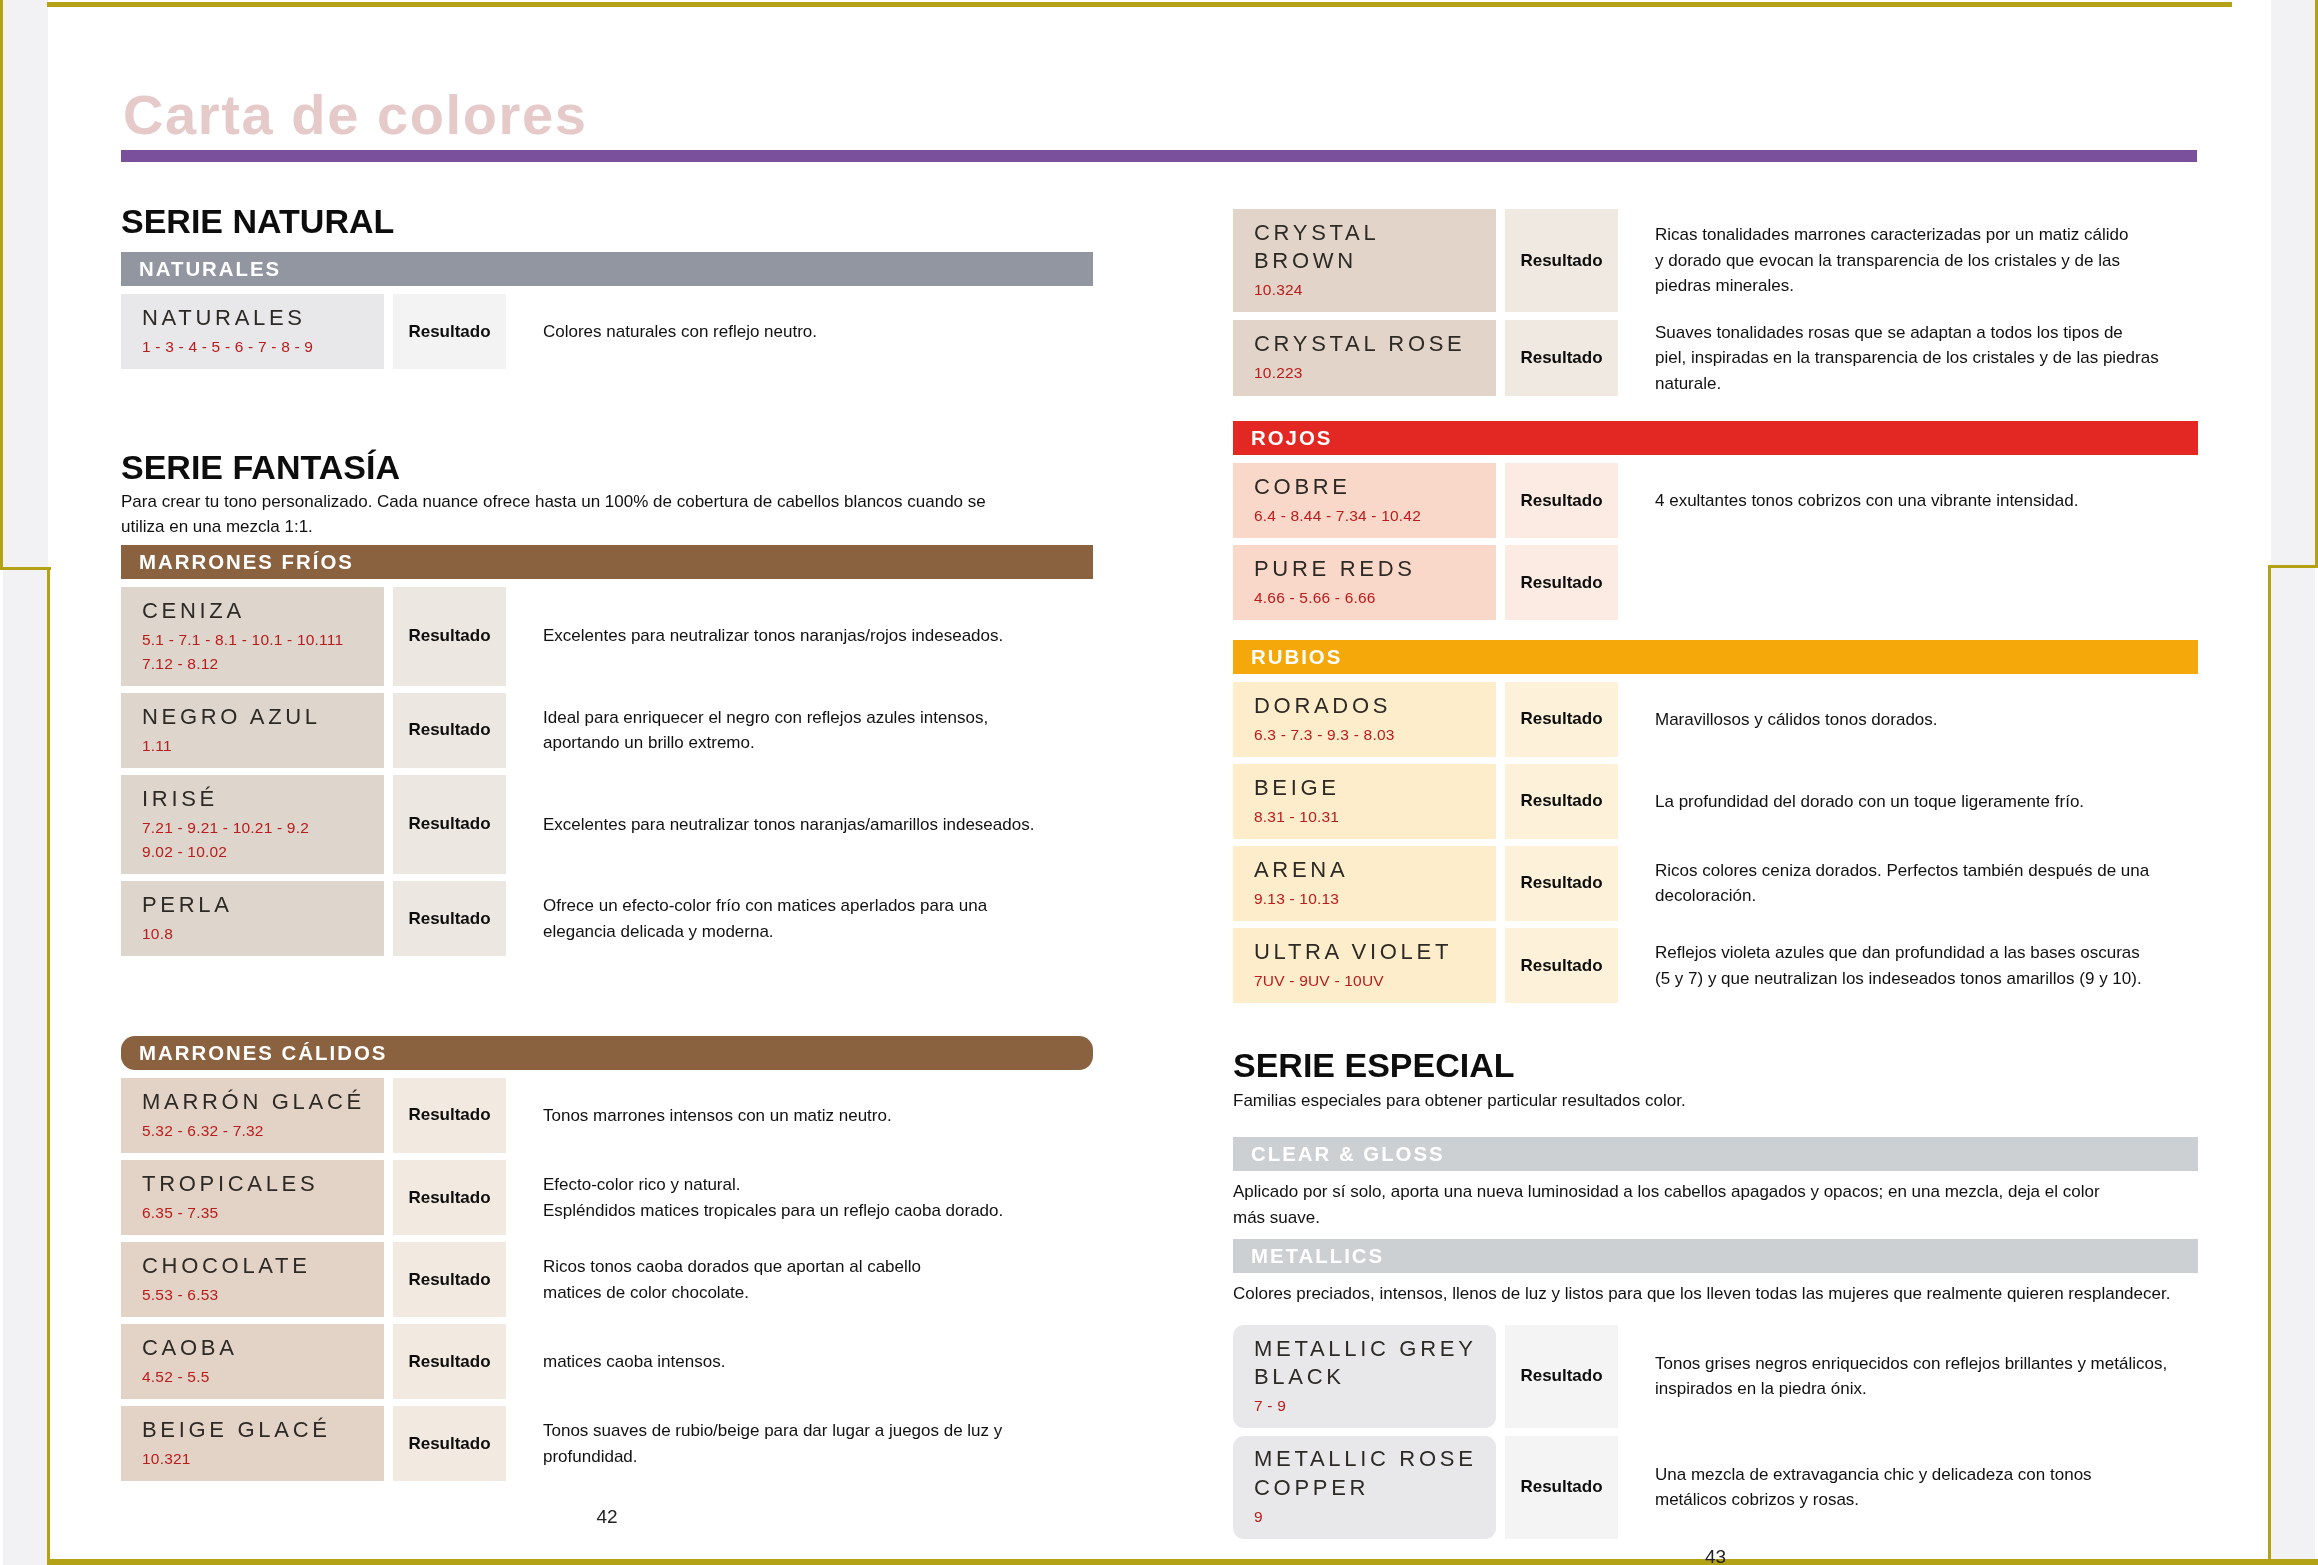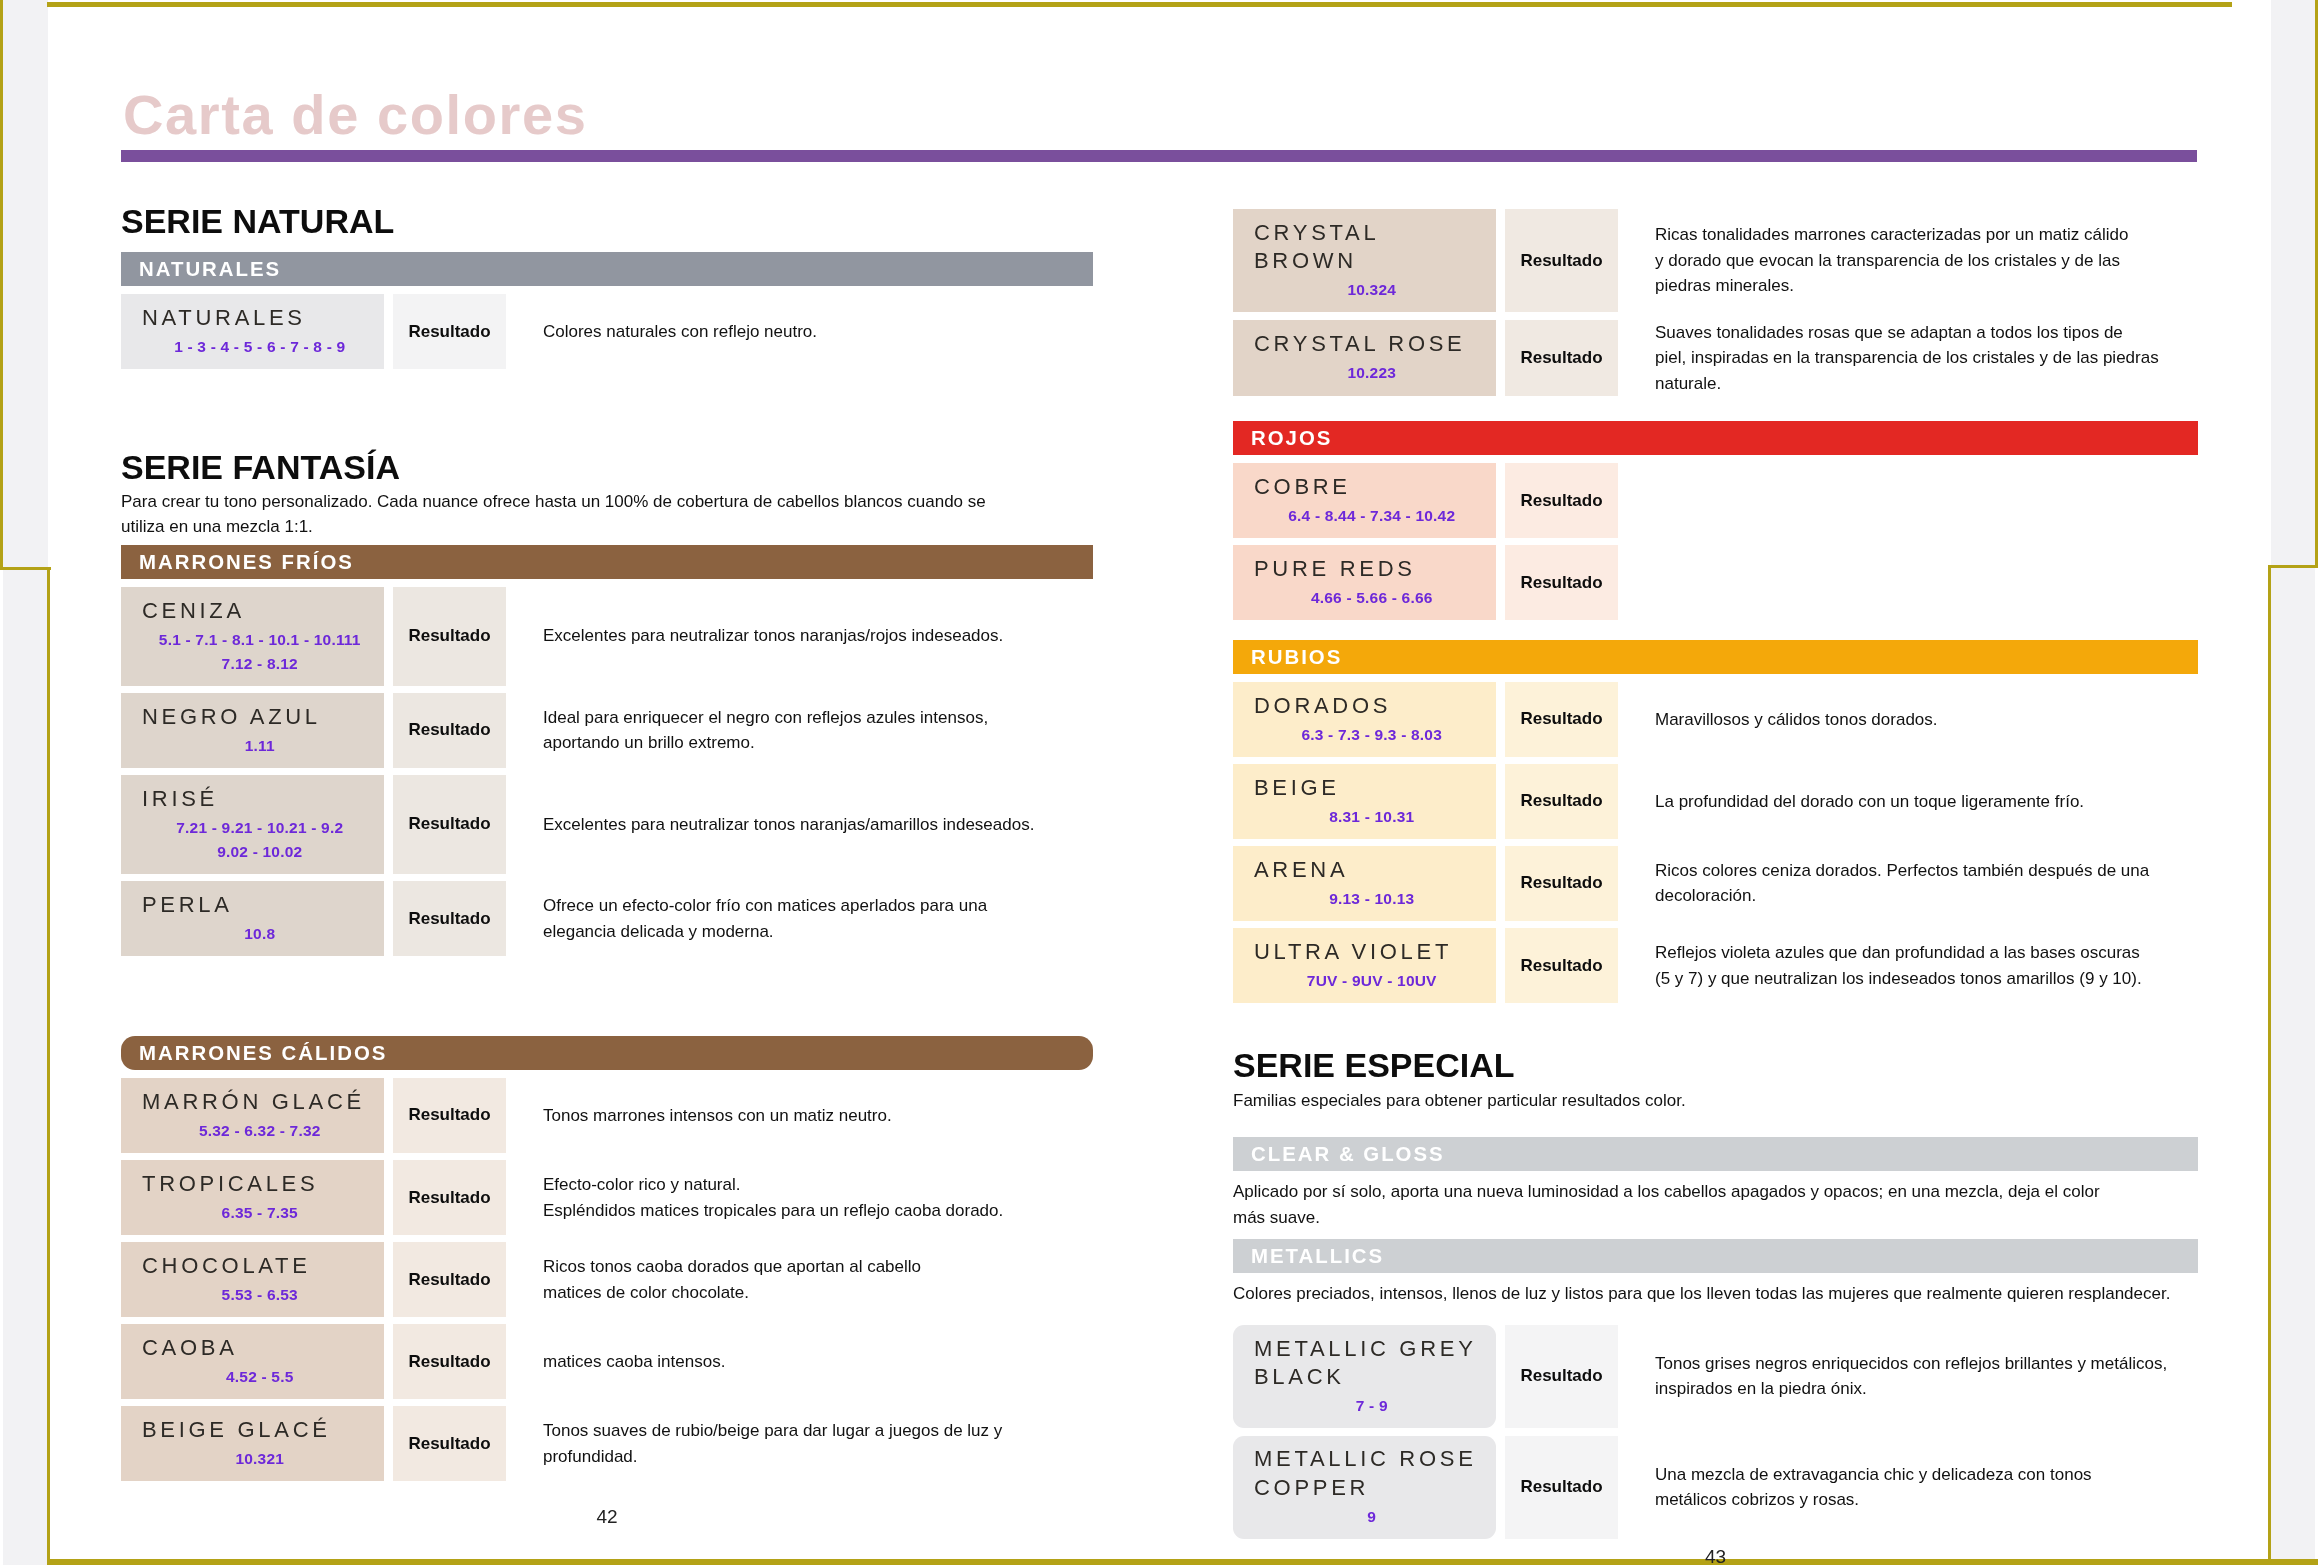--- a/index.html
+++ b/index.html
@@ -29,21 +29,21 @@
   .bar-gray{background:#9196a0;}
   .bar-brown{background:#8b6240;}
   .bar-red{background:#e32823;}
   .bar-orange{background:#f4a80a;}
   .bar-lgray{background:#cdd0d3;}
   
   .trow{display:flex;margin-bottom:7.4px;align-items:stretch;}
   .name-cell{width:263px;min-width:263px;box-sizing:border-box;
              padding:9.8px 6.5px 9.8px 21px;display:flex;flex-direction:column;justify-content:center;}
   .cname{font-size:22px;letter-spacing:3.7px;color:#2d2a26;line-height:1.3;}
-  .codes{font-size:15.5px;font-weight:700;color:#6d28d9;line-height:1.55;white-space:pre;margin-top:2.5px;letter-spacing:0.2px;text-align:center;}
+  .codes{font-size:15.5px;font-weight:400;color:#b91c1c;line-height:1.55;white-space:pre;margin-top:2.5px;letter-spacing:0.2px;}
   .result-cell{width:113px;min-width:113px;margin-left:9px;display:flex;align-items:center;
                justify-content:center;font-weight:700;font-size:17px;color:#0d0d0d;}
   .desc{flex:1;display:flex;align-items:center;padding-left:37px;}
   .desc>div{width:100%;font-size:17px;line-height:1.5;color:#111;white-space:pre-line;}
   
   .theme-naturales .name-cell{background:#e8e8ea;} .theme-naturales .result-cell{background:#f3f3f4;}
   .theme-frios .name-cell{background:#ded5cc;}     .theme-frios .result-cell{background:#ece7e1;}
   .theme-calidos .name-cell{background:#e3d3c6;}   .theme-calidos .result-cell{background:#f2e9e1;}
   .theme-crystal .name-cell{background:#e2d4c8;}   .theme-crystal .result-cell{background:#f0e9e2;}
   .theme-crystal .desc>div{text-align:justify;}
@@ -231,20 +231,23 @@
     </div>
 
   <div class="bar bar-red mt-31">ROJOS</div>
   <div class="theme-rojos">
       <div class="trow">
         <div class="name-cell">
           <div class="cname">COBRE</div>
           <div class="codes">6.4 - 8.44 - 7.34 - 10.42</div>
         </div>
         <div class="result-cell">Resultado</div>
+        <div class="desc">
+          <div>4 exultantes tonos cobrizos con una vibrante intensidad.</div>
+        </div>
       </div>
       <div class="trow">
         <div class="name-cell">
           <div class="cname">PURE REDS</div>
           <div class="codes">4.66 - 5.66 - 6.66</div>
         </div>
         <div class="result-cell">Resultado</div>
       </div>
     </div>
 

